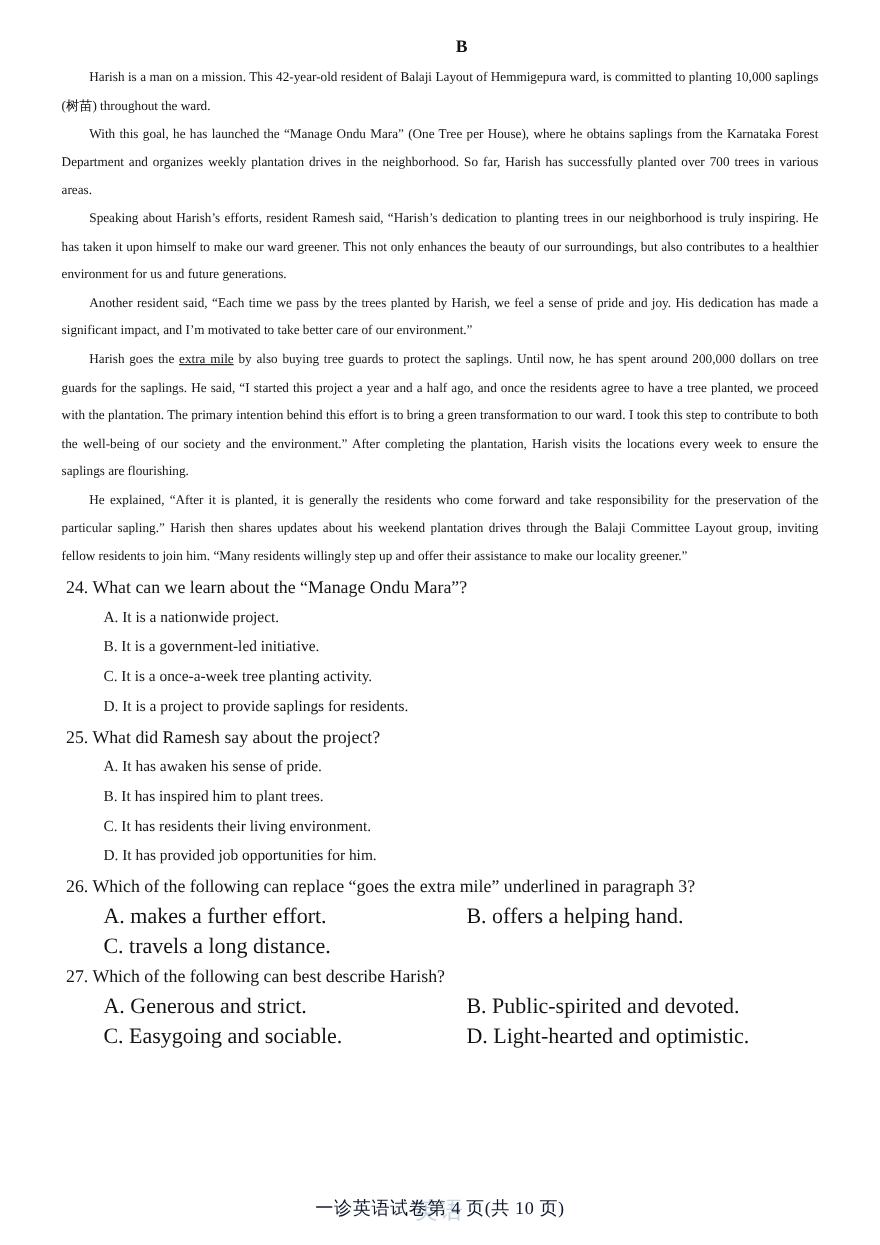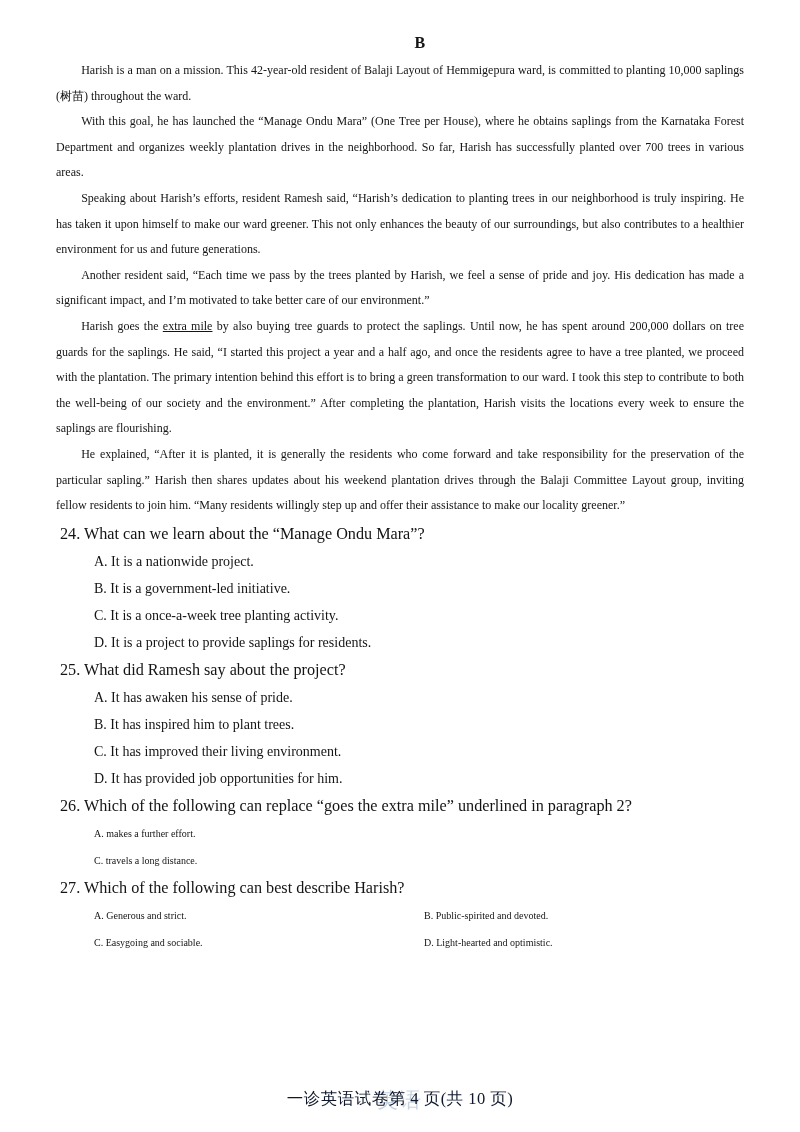--- a/index.html
+++ b/index.html
@@ -63,21 +63,21 @@
     padding: 0;
     list-style: none;
   }
   .opt {
     font-size: 14px;
     line-height: 27px;
     padding-left: 38px;
   }
   .opt-two-col {
     display: flex;
-    font-size: 10px;
+    font-size: 20px;
     line-height: 27px;
     padding-left: 38px;
   }
   .opt-two-col .col-a {
     width: 330px;
     flex: 0 0 330px;
   }
   .opt-two-col .col-b {
     flex: 1 1 auto;
   }
@@ -139,32 +139,33 @@
     </div>
 
     <div class="q-block">
       <p class="q-stem">
         <span>25.</span>
         <span>What did Ramesh say about the project?</span>
       </p>
       <ul class="opt-list">
         <li class="opt">A. It has awaken his sense of pride.</li>
         <li class="opt">B. It has inspired him to plant trees.</li>
-        <li class="opt">C. It has improved their living environment.</li>
+        <li class="opt">C. It has residents their living environment.</li>
         <li class="opt">D. It has provided job opportunities for him.</li>
       </ul>
     </div>
 
     <div class="q-block">
       <p class="q-stem">
         <span>26.</span>
-        <span>Which of the following can replace “goes the extra mile” underlined in paragraph 2?</span>
+        <span>Which of the following can replace “goes the extra mile” underlined in paragraph 3?</span>
       </p>
       <div class="opt-two-col">
         <span class="col-a">A. makes a further effort.</span>
+        <span class="col-b">B. offers a helping hand.</span>
       </div>
       <div class="opt-two-col">
         <span class="col-a">C. travels a long distance.</span>
       </div>
     </div>
 
     <div class="q-block">
       <p class="q-stem">
         <span>27.</span>
         <span>Which of the following can best describe Harish?</span>

